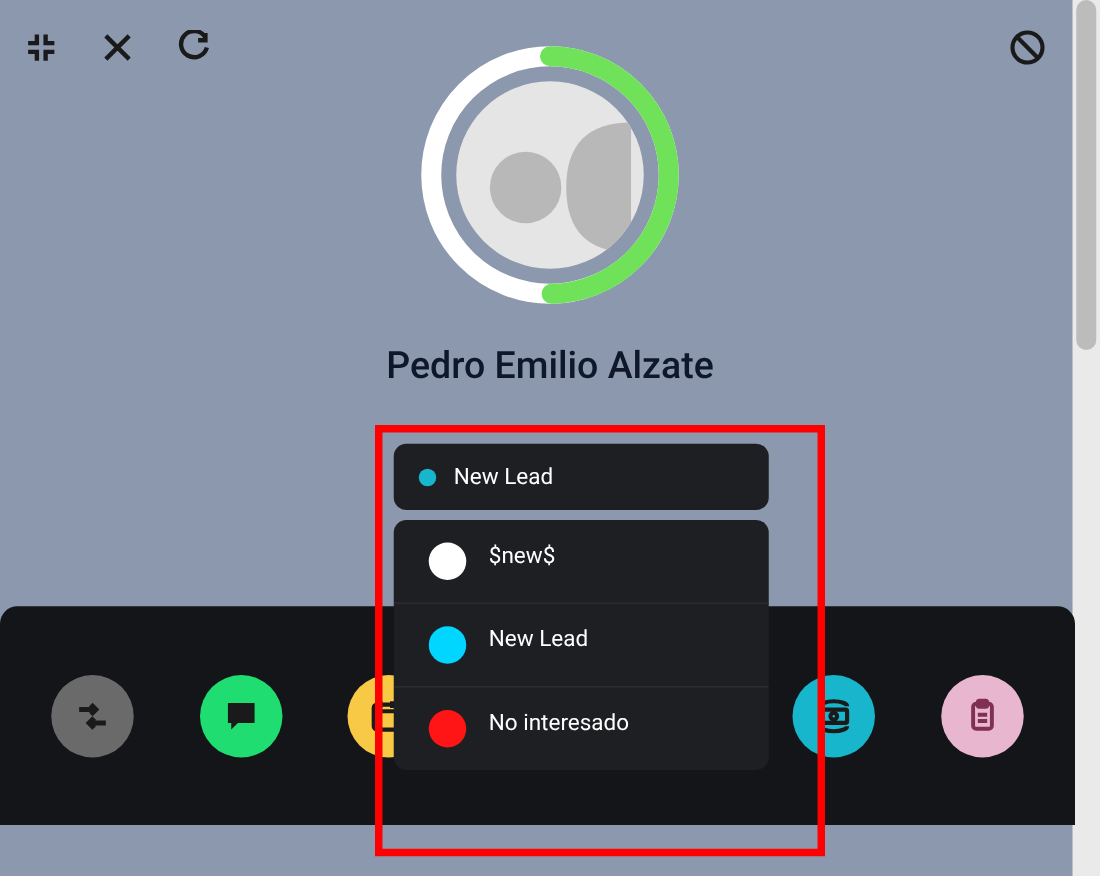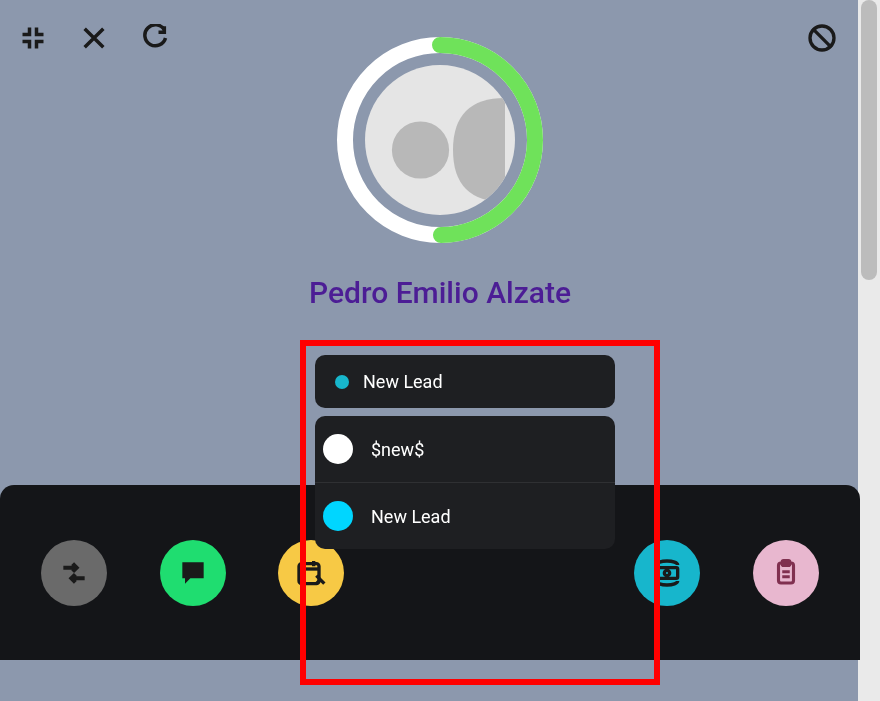--- a/index.html
+++ b/index.html
@@ -60,21 +60,21 @@
       overflow: hidden;
       display: flex;
       align-items: flex-end;
       justify-content: center;
     }
     .avatar-wrap svg { width: 130px; height: 130px; }
     .contact-name {
       margin-top: 25px;
       font-size: 30px;
       font-weight: 500;
-      color: #4c1d95;
+      color: #0f172a;
     }
     .bottom-bar {
       position: absolute;
       left: 0;
       right: 20px;
       top: 485px;
       height: 175px;
       background: #141518;
       border-radius: 14px 14px 0 0;
     }
@@ -116,23 +116,23 @@
       align-items: center;
       gap: 14px;
     }
     .dropdown-list {
       background: #1e1f22;
       border-radius: 10px;
       margin-top: 8px;
       overflow: hidden;
     }
     .dropdown-item {
-      padding: 18px 8px;
-      display: flex;
-      align-items: center;
+      padding: 18px 28px;
+      display: flex;
+      align-items: flex-start;
       gap: 18px;
       border-top: 1px solid #2f3033;
       cursor: pointer;
     }
     .dropdown-item:first-child { border-top: none; }
     .dot-sm { width: 14px; height: 14px; border-radius: 50%; flex-shrink: 0; }
     .dot-lg { width: 30px; height: 30px; border-radius: 50%; flex-shrink: 0; }
     .d-cyan  { background: #17b6cc; }
     .d-white { background: #ffffff; }
     .d-aqua  { background: #00d6ff; }
@@ -268,16 +268,20 @@
   </div>
   <div class="dropdown-list">
     <div class="dropdown-item">
       <span class="dot-lg d-white"></span>
       <span class="dd-text">$new$</span>
     </div>
     <div class="dropdown-item">
       <span class="dot-lg d-aqua"></span>
       <span class="dd-text">New Lead</span>
     </div>
+    <div class="dropdown-item">
+      <span class="dot-lg d-red"></span>
+      <span class="dd-text">No interesado</span>
+    </div>
   </div>
 </div>
 
 <div class="highlight-box"></div>
 
 </body></html>

